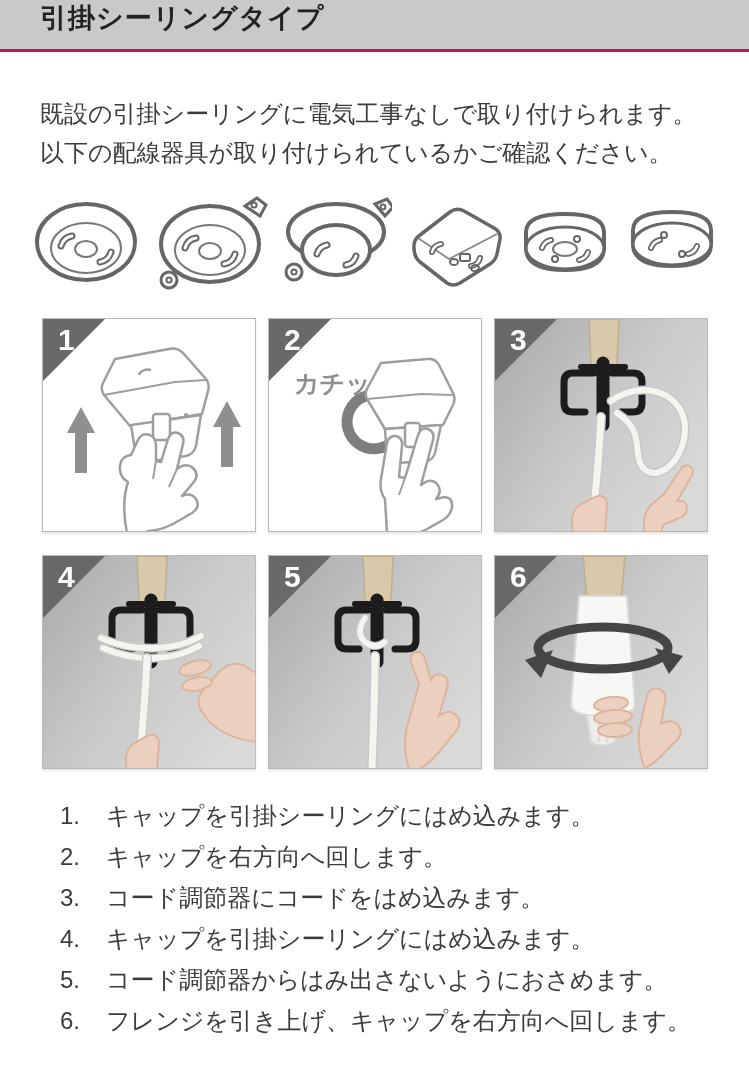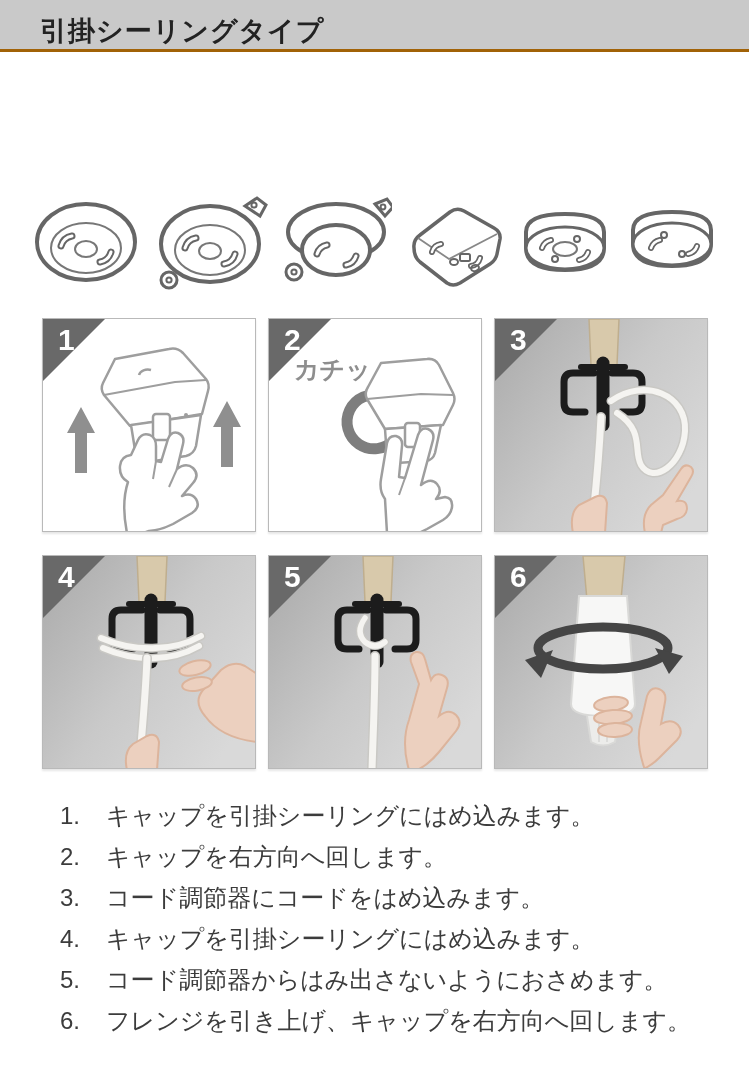--- a/index.html
+++ b/index.html
@@ -1,52 +1,56 @@
 <!DOCTYPE html>
 <html><head>
 <meta charset="utf-8">
 <style>
   html,body{margin:0;padding:0;background:#ffffff;}
   .page{position:relative;width:749px;height:1080px;background:#ffffff;overflow:hidden;
         font-family:"Liberation Sans",sans-serif;color:#3c3c3c;}
   
   .hdr{position:absolute;top:0;left:0;width:749px;height:52px;background:#c9c9c9;
-       border-bottom:3px solid #a16207;display:flex;align-items:flex-end;box-sizing:border-box;}
+       border-bottom:3px solid #be185d;display:flex;align-items:flex-start;box-sizing:border-box;}
   .hdr h1{margin:0 0 0 40px;font-size:27px;font-weight:bold;color:#222222;letter-spacing:1px;}
   
   .intro{position:absolute;top:94px;left:40px;font-size:24px;line-height:39px;color:#3c3c3c;}
   
   .fixtures{position:absolute;top:186px;left:30px;width:690px;height:116px;
             display:flex;align-items:center;justify-content:space-between;}
   .fixture{display:flex;align-items:center;justify-content:center;}
   
   .steps{position:absolute;top:318px;left:42px;width:666px;
          display:grid;grid-template-columns:repeat(3,214px);grid-auto-rows:214px;gap:23px 12px;}
   .panel{position:relative;width:214px;height:214px;background:#ffffff;border:1px solid #b9b9b9;
          box-sizing:border-box;overflow:hidden;box-shadow:0 2px 2px rgba(0,0,0,0.10);}
   .panel svg{position:absolute;top:0;left:0;}
   .tri{position:absolute;top:0;left:0;width:62px;height:62px;background:#696969;
        clip-path:polygon(0 0,100% 0,0 100%);z-index:3;}
   .num{position:absolute;top:4px;left:15px;z-index:4;color:#ffffff;font-size:30px;font-weight:bold;}
-  .sfx{position:absolute;top:34px;left:25px;z-index:2;font-size:25px;font-weight:bold;color:#8e8e8e;}
+  .sfx{position:absolute;top:48px;left:25px;z-index:2;font-size:25px;font-weight:bold;color:#8e8e8e;}
   
   .list{position:absolute;top:804px;left:60px;width:650px;font-size:24px;color:#3c3c3c;}
   .li{display:flex;margin-bottom:17px;line-height:24px;}
   .li-num{width:46px;flex:0 0 46px;}
   .li-txt{flex:1;}
 </style>
 </head>
 <body>
 
 <div class="page">
 
   <header class="hdr">
     <h1>引掛シーリングタイプ</h1>
   </header>
 
+  <div class="intro">
+    <div>既設の引掛シーリングに電気工事なしで取り付けられます。</div>
+    <div>以下の配線器具が取り付けられているかご確認ください。</div>
+  </div>
 
   <div class="fixtures">
 
     <span class="fixture">
       <svg width="112" height="96" viewBox="0 0 112 96">
         <ellipse cx="56" cy="46" rx="49" ry="38" fill="#fff" stroke="#666" stroke-width="4"></ellipse>
         <ellipse cx="56" cy="52" rx="35" ry="25" fill="none" stroke="#777" stroke-width="2"></ellipse>
         <ellipse cx="56" cy="53" rx="11" ry="8" fill="none" stroke="#777" stroke-width="2"></ellipse>
         <path d="M31 50 a14 14 0 0 1 11 -10" fill="none" stroke="#666" stroke-width="7" stroke-linecap="round"></path>
         <path d="M31 50 a14 14 0 0 1 11 -10" fill="none" stroke="#fff" stroke-width="3" stroke-linecap="round"></path>

